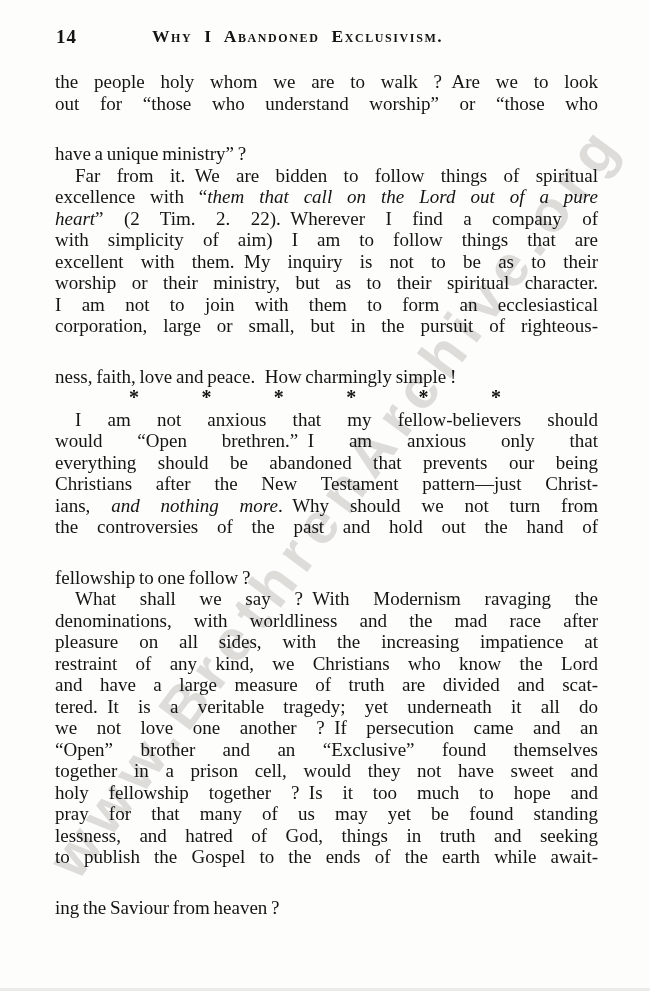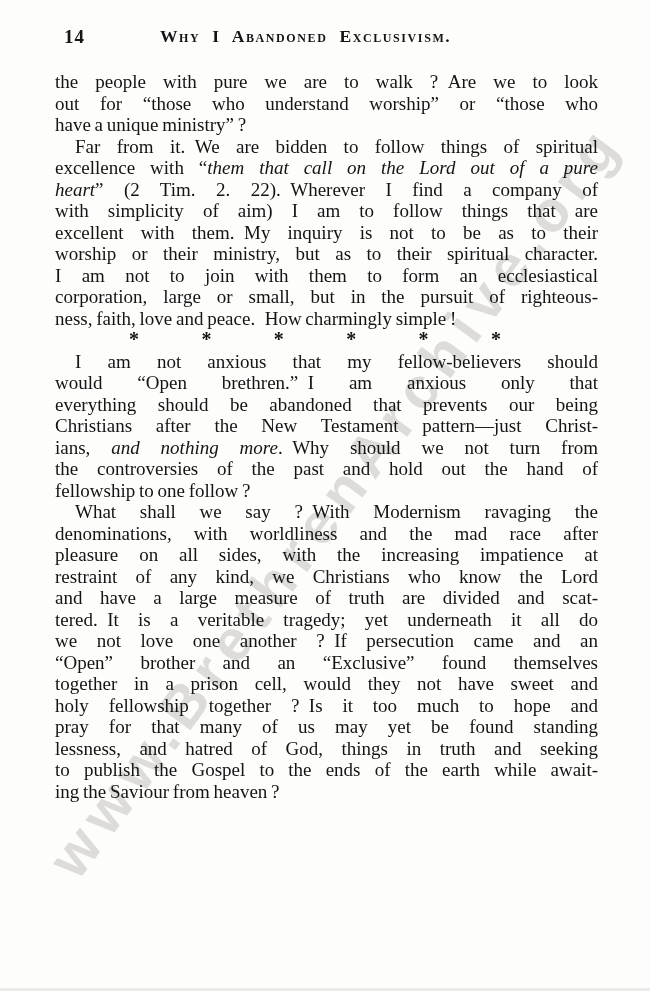--- a/index.html
+++ b/index.html
@@ -23,21 +23,21 @@
     font-weight: bold;
     font-size: 58px;
     letter-spacing: 9px;
     color: #dedcd9;
     white-space: nowrap;
     z-index: 0;
     user-select: none;
   }
   .header {
     position: absolute;
-    top: 26px; left: 8px; width: 577px; height: 24px;
+    top: 26px; left: 0; width: 577px; height: 24px;
     z-index: 1;
   }
   .pagenum {
     position: absolute;
     left: 56px; top: 0;
     font-size: 19px;
     font-weight: 600;
     letter-spacing: 1px;
   }
   .title {
@@ -59,21 +59,21 @@
     line-height: 21.5px;
     word-spacing: -1px;
   }
   .para { margin: 0; }
   .para.indent .line:first-child { text-indent: 20px; }
   .line {
     text-align: justify;
     text-align-last: justify;
     height: 21.5px;
   }
-  .line.last { text-align-last: left; }
+  .line.last { text-align-last: left; margin-top: 29px; }
   .it { font-style: italic; }
   .separator-row {
     display: flex;
     justify-content: space-between;
     width: 372px;
     margin-left: 74px;
     height: 21.5px;
     align-items: center;
   }
   .star {
@@ -93,21 +93,21 @@
 <body>
 
 <div class="page">
   <div class="watermark">www.BrethrenArchive.org</div>
   <div class="header">
     <span class="pagenum">14</span>
     <span class="title">Why I Abandoned Exclusivism.</span>
   </div>
   <div class="body">
       <div class="para">
-        <div class="line"><span>the people with pure we are to walk ? Are we to look</span></div>
+        <div class="line"><span>the people holy whom we are to walk ? Are we to look</span></div>
         <div class="line"><span>out for “those who understand worship” or “those who</span></div>
         <div class="line last"><span>have a unique ministry” ?</span></div>
       </div>
       <div class="para indent">
         <div class="line"><span>Far from it. We are bidden to follow things of spiritual</span></div>
         <div class="line"><span>excellence with “</span><span class="it">them that call on the Lord out of a pure</span></div>
         <div class="line"><span class="it">heart</span><span>” (2 Tim. 2. 22). Wherever I find a company of</span></div>
         <div class="line"><span>with simplicity of aim) I am to follow things that are</span></div>
         <div class="line"><span>excellent with them. My inquiry is not to be as to their</span></div>
         <div class="line"><span>worship or their ministry, but as to their spiritual character.</span></div>

